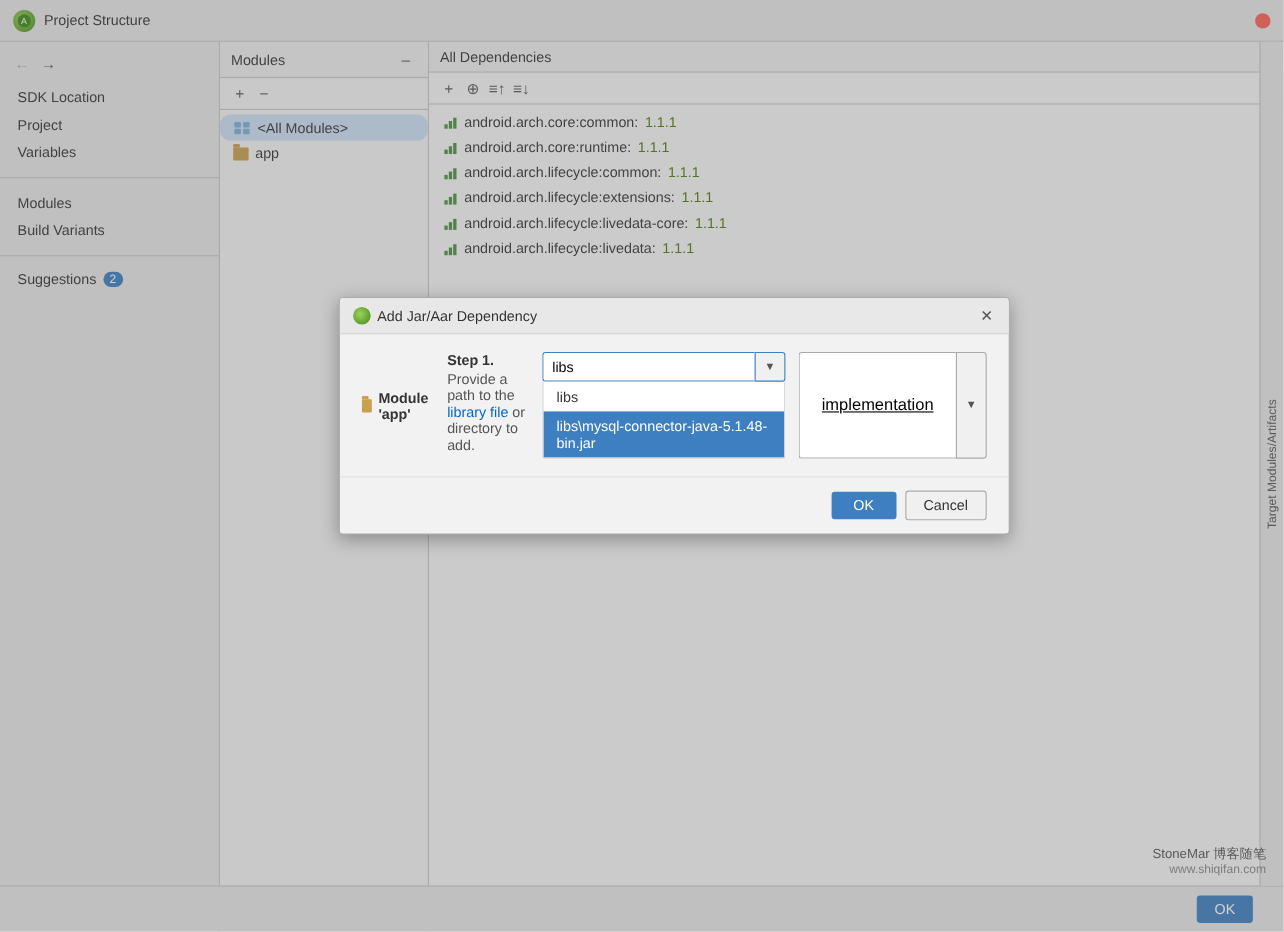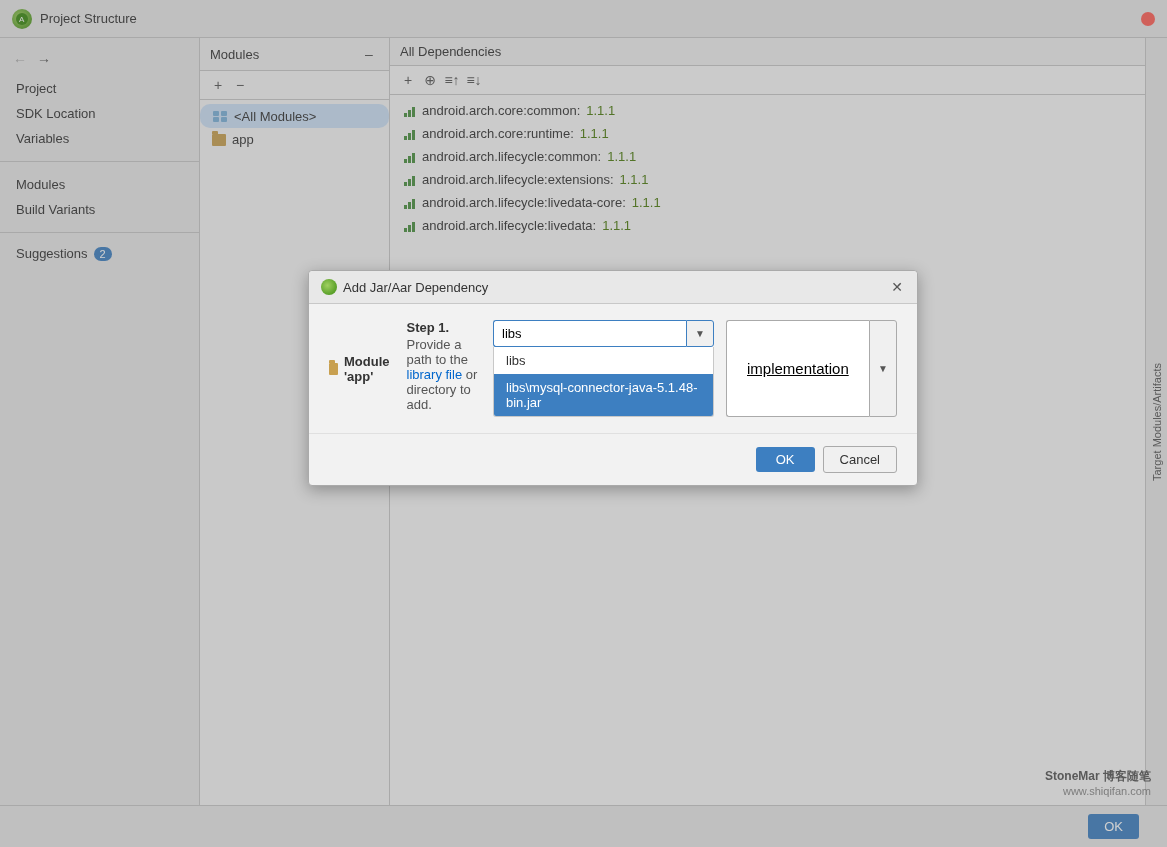--- a/index.html
+++ b/index.html
@@ -489,22 +489,22 @@
 
   <div class="content-area">
 
     <div class="sidebar">
       <div class="nav-arrows">
         <span class="nav-arrow disabled">←</span>
         <span class="nav-arrow">→</span>
       </div>
 
       <div class="sidebar-section">
+        <div class="sidebar-item">SDK Location</div>
         <div class="sidebar-item">Project</div>
-        <div class="sidebar-item">SDK Location</div>
         <div class="sidebar-item">Variables</div>
       </div>
 
       <div class="sidebar-divider"></div>
 
       <div class="sidebar-section">
         <div class="sidebar-item">Modules</div>
         <div class="sidebar-item">Build Variants</div>
       </div>
 
@@ -630,21 +630,21 @@
 
   </div>
 
   <div class="bottom-ok-area">
     <button class="btn-primary">OK</button>
     <span style="color:#555; font-size:13px;">
       
     </span>
 
     <div style="position:absolute; right:16px; bottom:50px; text-align:right; z-index:1; pointer-events:none;">
-      <div style="font-size:12px; color:#555; font-weight:bold;">StoneMar 博客随笔</div>
+      <div style="font-size:12px; color:#555; font-weight:normal;">StoneMar 博客随笔</div>
       <div style="font-size:11px; color:#888;">www.shiqifan.com</div>
     </div>
   </div>
 
   <div class="overlay"></div>
 
   <div class="dialog">
 
     <div class="dialog-titlebar">
       <div class="dialog-title-left">

